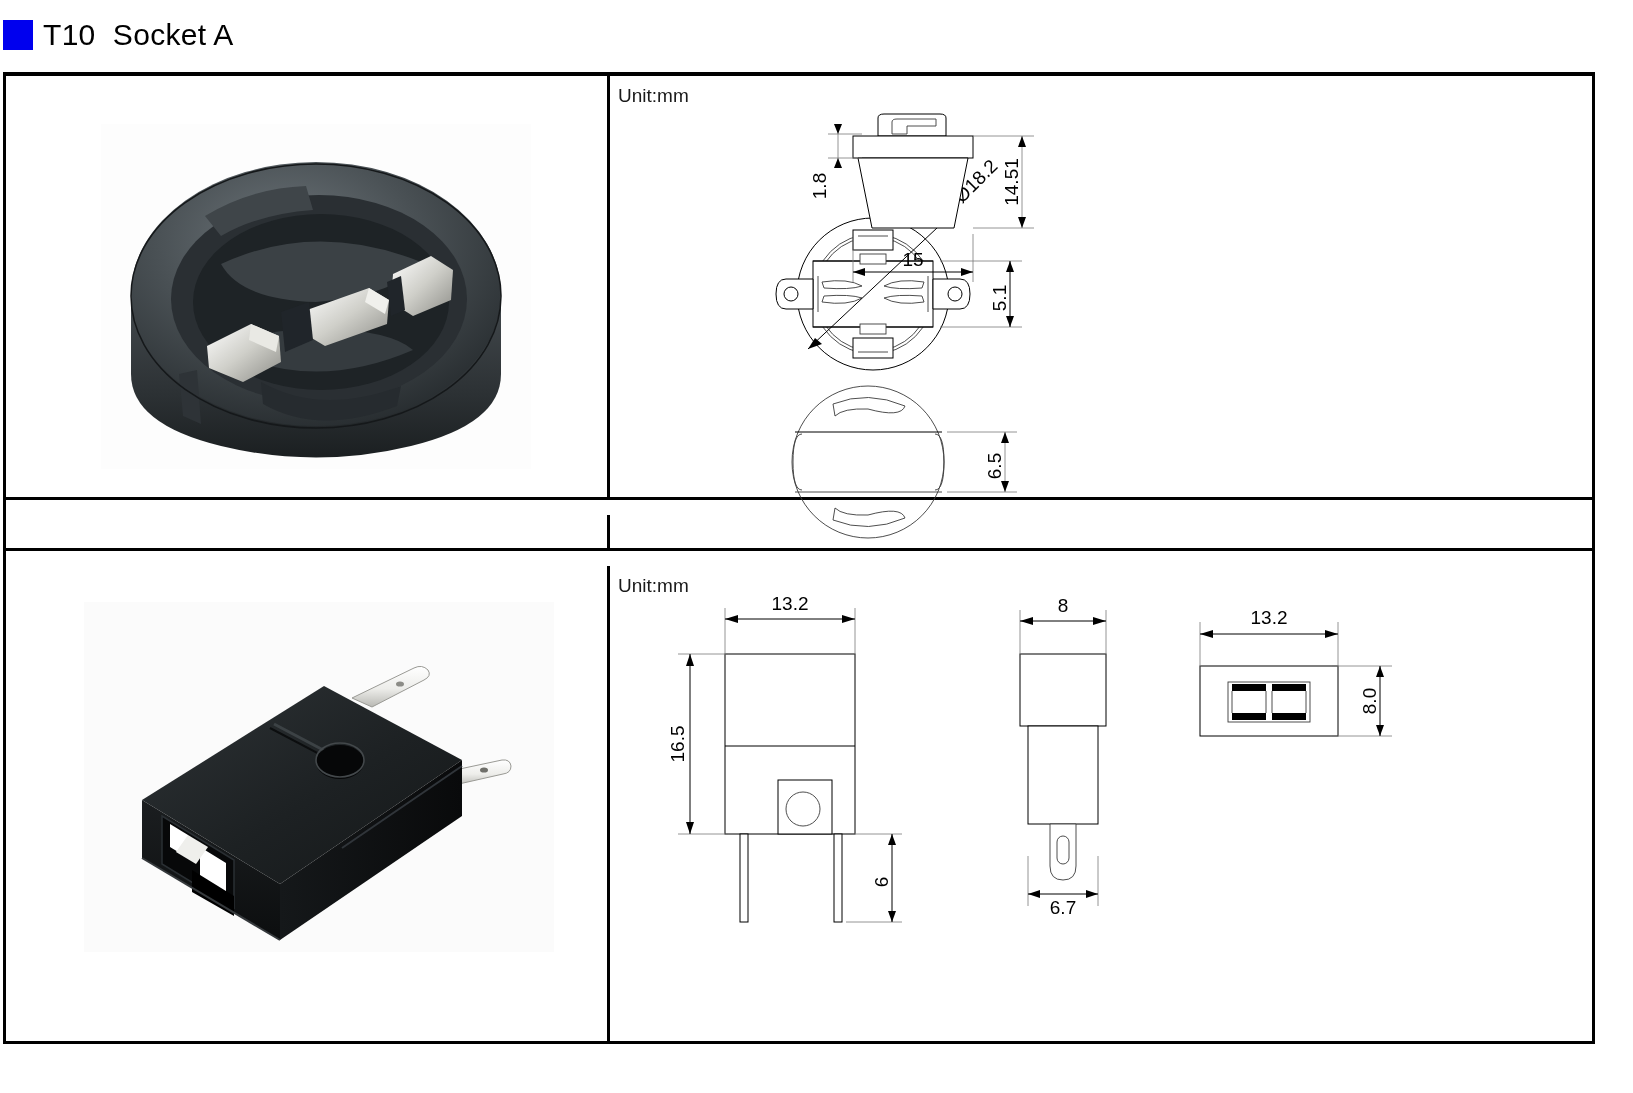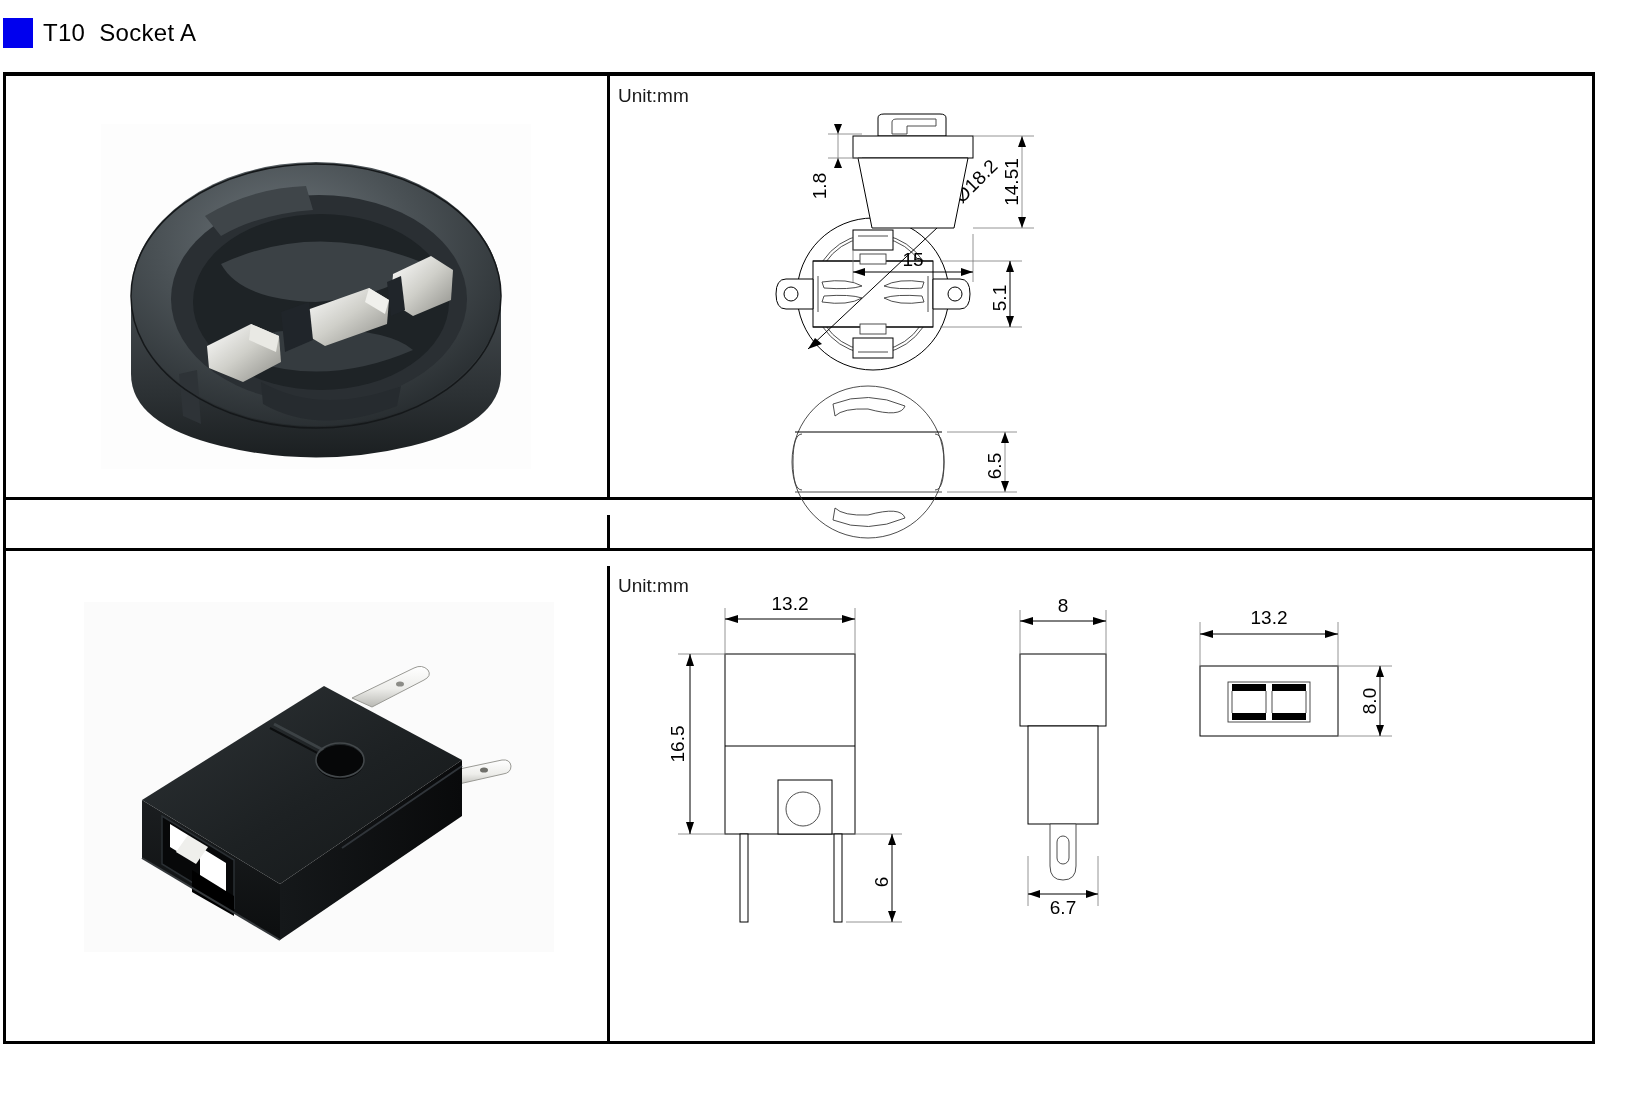--- a/index.html
+++ b/index.html
@@ -22,21 +22,21 @@
     display: flex;
     align-items: center;
     gap: 10px;
   }
   .blue-marker {
     width: 30px; height: 30px;
     background: #0000ee;
     flex: 0 0 auto;
   }
   .title-text {
-    font-size: 24px;
+    font-size: 30px;
     color: #000000;
     letter-spacing: 0.3px;
     white-space: pre;
   }
 
   
   .tbl {
     position: absolute;
     left: 3px;
     top: 72px;

